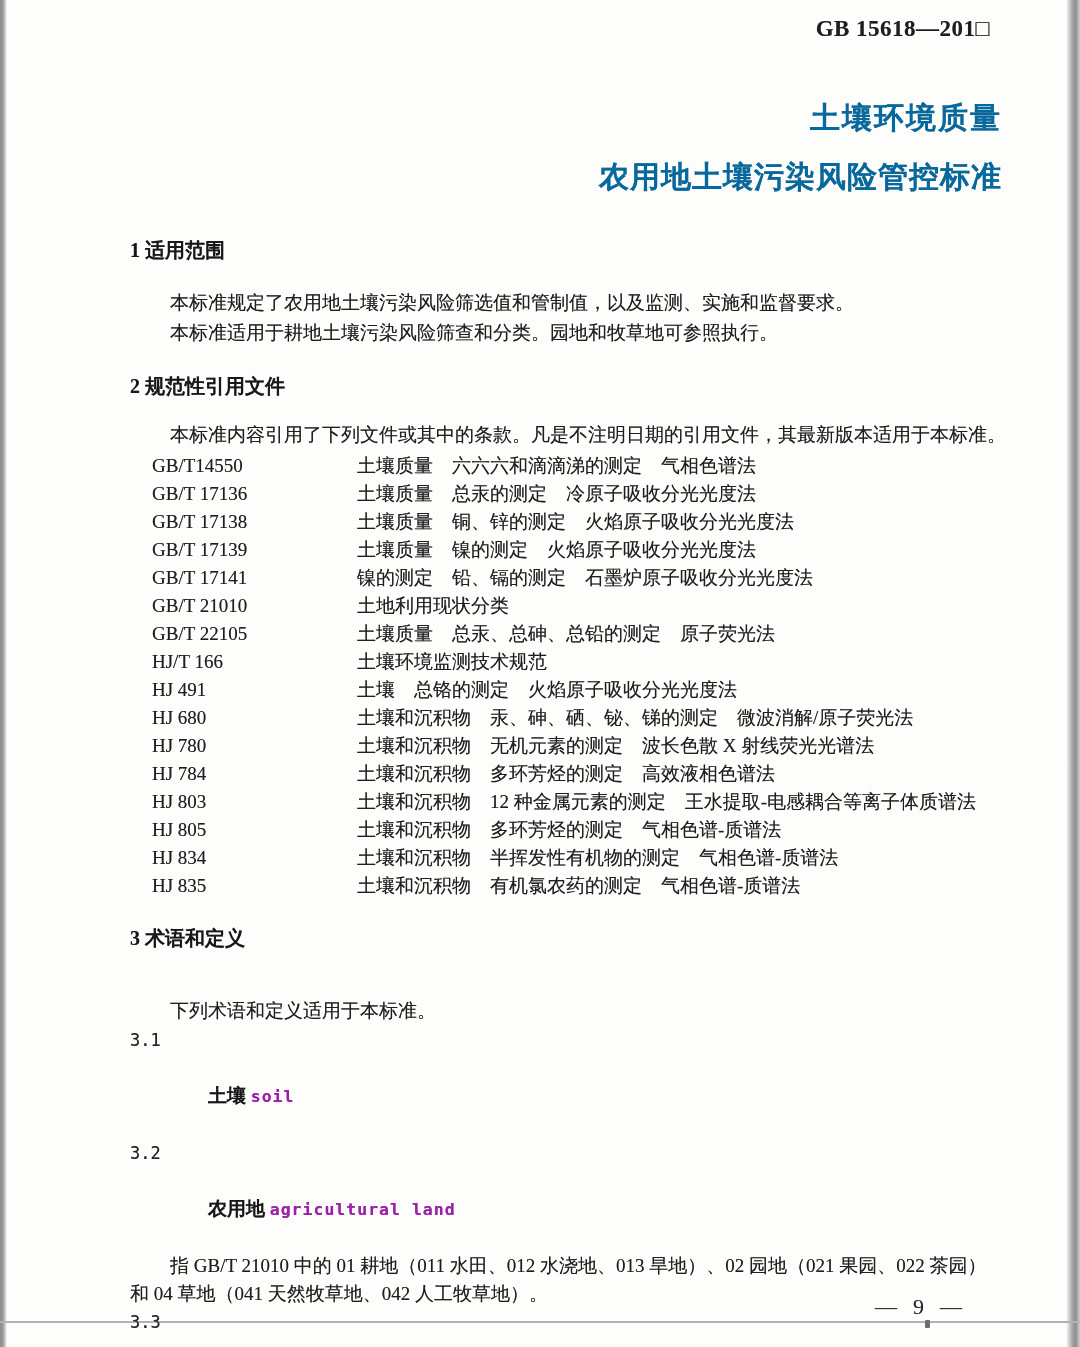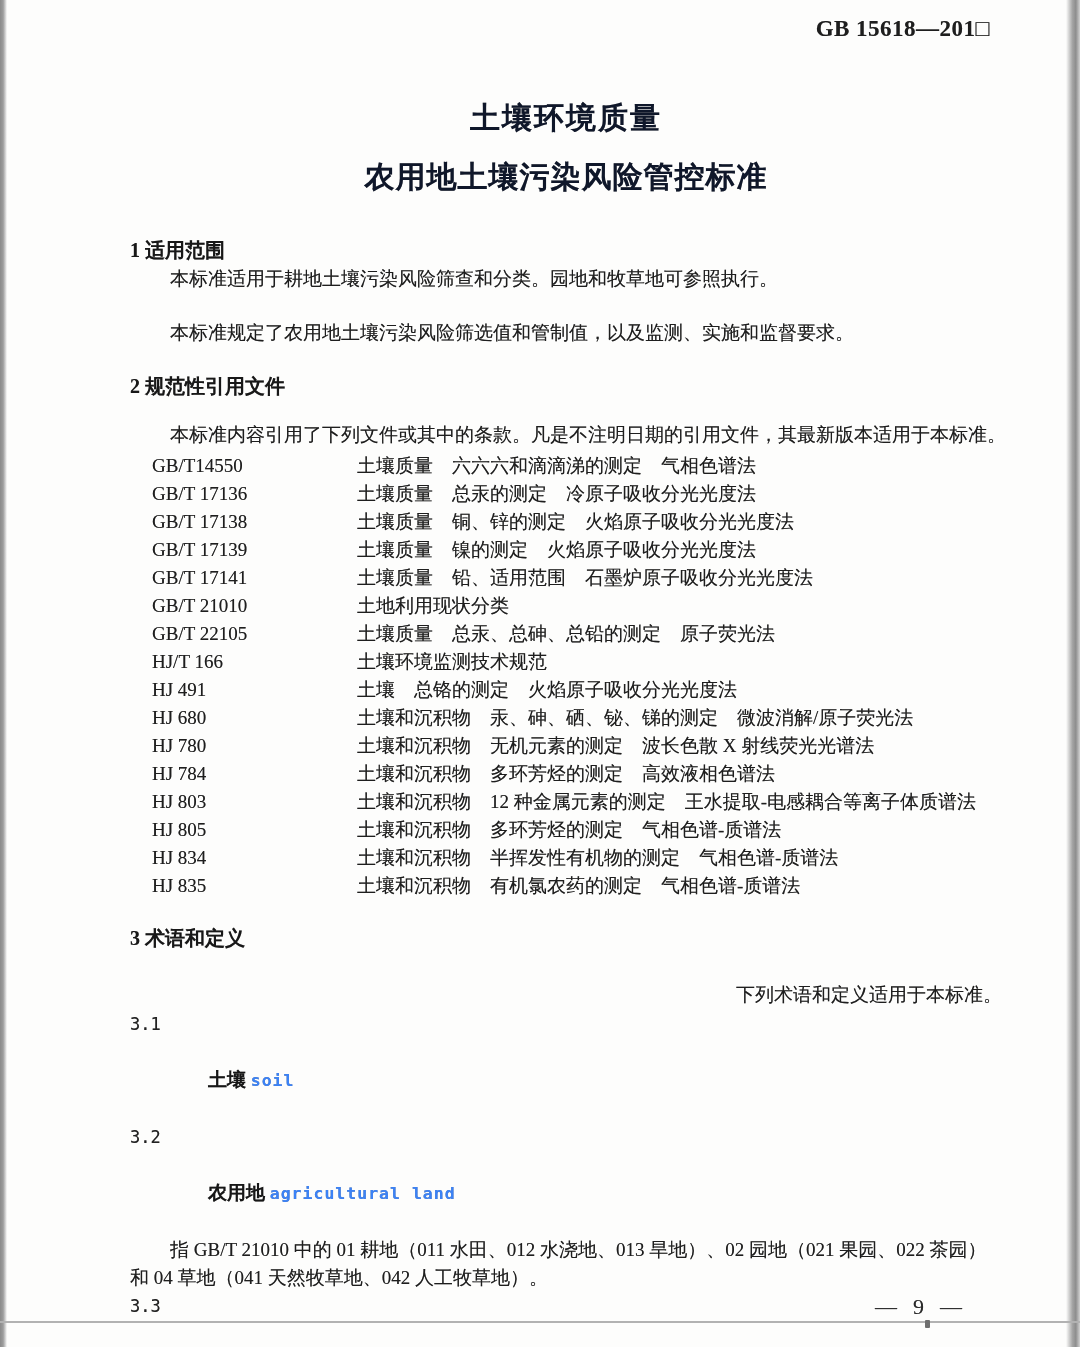--- a/index.html
+++ b/index.html
@@ -12,49 +12,49 @@
     background:linear-gradient(to right,#8a8a8a 0,#9d9d9d 45%,#d8d8d8 80%,#fdfdfc 100%);}
   .edge-right{position:absolute;right:0;top:0;bottom:0;width:14px;
     background:linear-gradient(to right,rgba(253,253,252,0) 0,#a5a5a5 45%,#8d8d8d 70%,#d2d2d2 100%);}
   .scan-line{position:absolute;left:0;right:0;top:1321px;height:2px;background:#b2b2b2;}
   .speck{position:absolute;left:925px;top:1320px;width:5px;height:8px;background:#6e6e6e;border-radius:1px;}
 
   .header{position:absolute;top:16px;left:0;right:90px;text-align:right;
     font-size:23px;font-weight:600;letter-spacing:.5px;white-space:pre;}
   .content{position:absolute;left:130px;top:46px;width:872px;}
 
-  .title-line{ text-align:center;font-family:"Liberation Sans","DejaVu Sans",sans-serif;
-    font-weight:700;font-size:30px;letter-spacing:2px;white-space:pre;color:#0f172a;}
+  .title-line{ text-align:right;font-family:"Liberation Sans","DejaVu Sans",sans-serif;
+    font-weight:700;font-size:30px;letter-spacing:2px;white-space:pre;color:#0369a1;}
   .title-1{margin-top:52px;line-height:40px;}
   .title-2{margin-top:18px;line-height:42px;letter-spacing:1px;}
 
   .sec-heading{margin-top:0;font-family:Liberation Serif, serif;
     font-weight:700;font-size:20px;line-height:28px;white-space:pre;color:#181818;}
   .h-s1{margin-top:38px;}
   .h-s2{margin-top:24px;}
   .h-s3{margin-top:24px;}
 
   .body-line{font-size:19px;line-height:30px;white-space:pre;}
   .indent{padding-left:40px;}
   .s1-p1{margin-top:24px;}
   .s2-intro{margin-top:20px;}
-  .s3-intro{margin-top:28px;text-align:right;}
+  .s3-intro{margin-top:44px;}
 
   .ref-list{margin-top:2px;}
   .ref-row{display:flex;font-size:19px;line-height:28px;}
   .ref-code{width:205px;padding-left:22px;flex:0 0 auto;white-space:pre;}
   .ref-title{flex:1;white-space:pre;}
 
   .terms{margin-top:0;}
   .term-no{font-family:"DejaVu Sans Mono","Liberation Mono",monospace;
     font-size:17px;line-height:28px;white-space:pre;color:#222;}
   .term-name{font-size:19px;line-height:28px;white-space:pre;padding-left:40px;}
   .term-zh{font-family:"Liberation Sans","DejaVu Sans",sans-serif;font-weight:700;color:#171717;}
   .term-en{font-family:"DejaVu Sans Mono","Liberation Mono",monospace;
-    font-weight:700;font-size:16.5px;letter-spacing:1px;color:#3b82f6;}
+    font-weight:700;font-size:16.5px;letter-spacing:1px;color:#a21caf;}
   .term-def{font-size:19px;line-height:28px;white-space:pre;}
 
   .footer{position:absolute;top:1294px;right:118px;display:flex;align-items:center;gap:16px;
     font-size:22px;color:#2a2a2a;}
   .footer span{white-space:pre;}
 </style>
 </head>
 <body>
 
 <div class="page">
@@ -64,22 +64,22 @@
   <div class="speck"></div>
 
   <div class="header">GB 15618—201□</div>
 
   <div class="content">
 
     <div class="title-line title-1">土壤环境质量</div>
     <div class="title-line title-2">农用地土壤污染风险管控标准</div>
 
     <div class="sec-heading h-s1">1 适用范围</div>
+    <div class="body-line indent s1-p1">本标准规定了农用地土壤污染风险筛选值和管制值，以及监测、实施和监督要求。</div>
     <div class="body-line indent">本标准适用于耕地土壤污染风险筛查和分类。园地和牧草地可参照执行。</div>
-    <div class="body-line indent s1-p1">本标准规定了农用地土壤污染风险筛选值和管制值，以及监测、实施和监督要求。</div>
 
     <div class="sec-heading h-s2">2 规范性引用文件</div>
     <div class="body-line indent s2-intro">本标准内容引用了下列文件或其中的条款。凡是不注明日期的引用文件，其最新版本适用于本标准。</div>
 
     <div class="ref-list">
       <div class="ref-row">
         <span class="ref-code">GB/T14550</span>
         <span class="ref-title">土壤质量　六六六和滴滴涕的测定　气相色谱法</span>
       </div>
       <div class="ref-row">
@@ -89,21 +89,21 @@
       <div class="ref-row">
         <span class="ref-code">GB/T 17138</span>
         <span class="ref-title">土壤质量　铜、锌的测定　火焰原子吸收分光光度法</span>
       </div>
       <div class="ref-row">
         <span class="ref-code">GB/T 17139</span>
         <span class="ref-title">土壤质量　镍的测定　火焰原子吸收分光光度法</span>
       </div>
       <div class="ref-row">
         <span class="ref-code">GB/T 17141</span>
-        <span class="ref-title">土壤质量　铅、适用范围　石墨炉原子吸收分光光度法</span>
+        <span class="ref-title">镍的测定　铅、镉的测定　石墨炉原子吸收分光光度法</span>
       </div>
       <div class="ref-row">
         <span class="ref-code">GB/T 21010</span>
         <span class="ref-title">土地利用现状分类</span>
       </div>
       <div class="ref-row">
         <span class="ref-code">GB/T 22105</span>
         <span class="ref-title">土壤质量　总汞、总砷、总铅的测定　原子荧光法</span>
       </div>
       <div class="ref-row">

